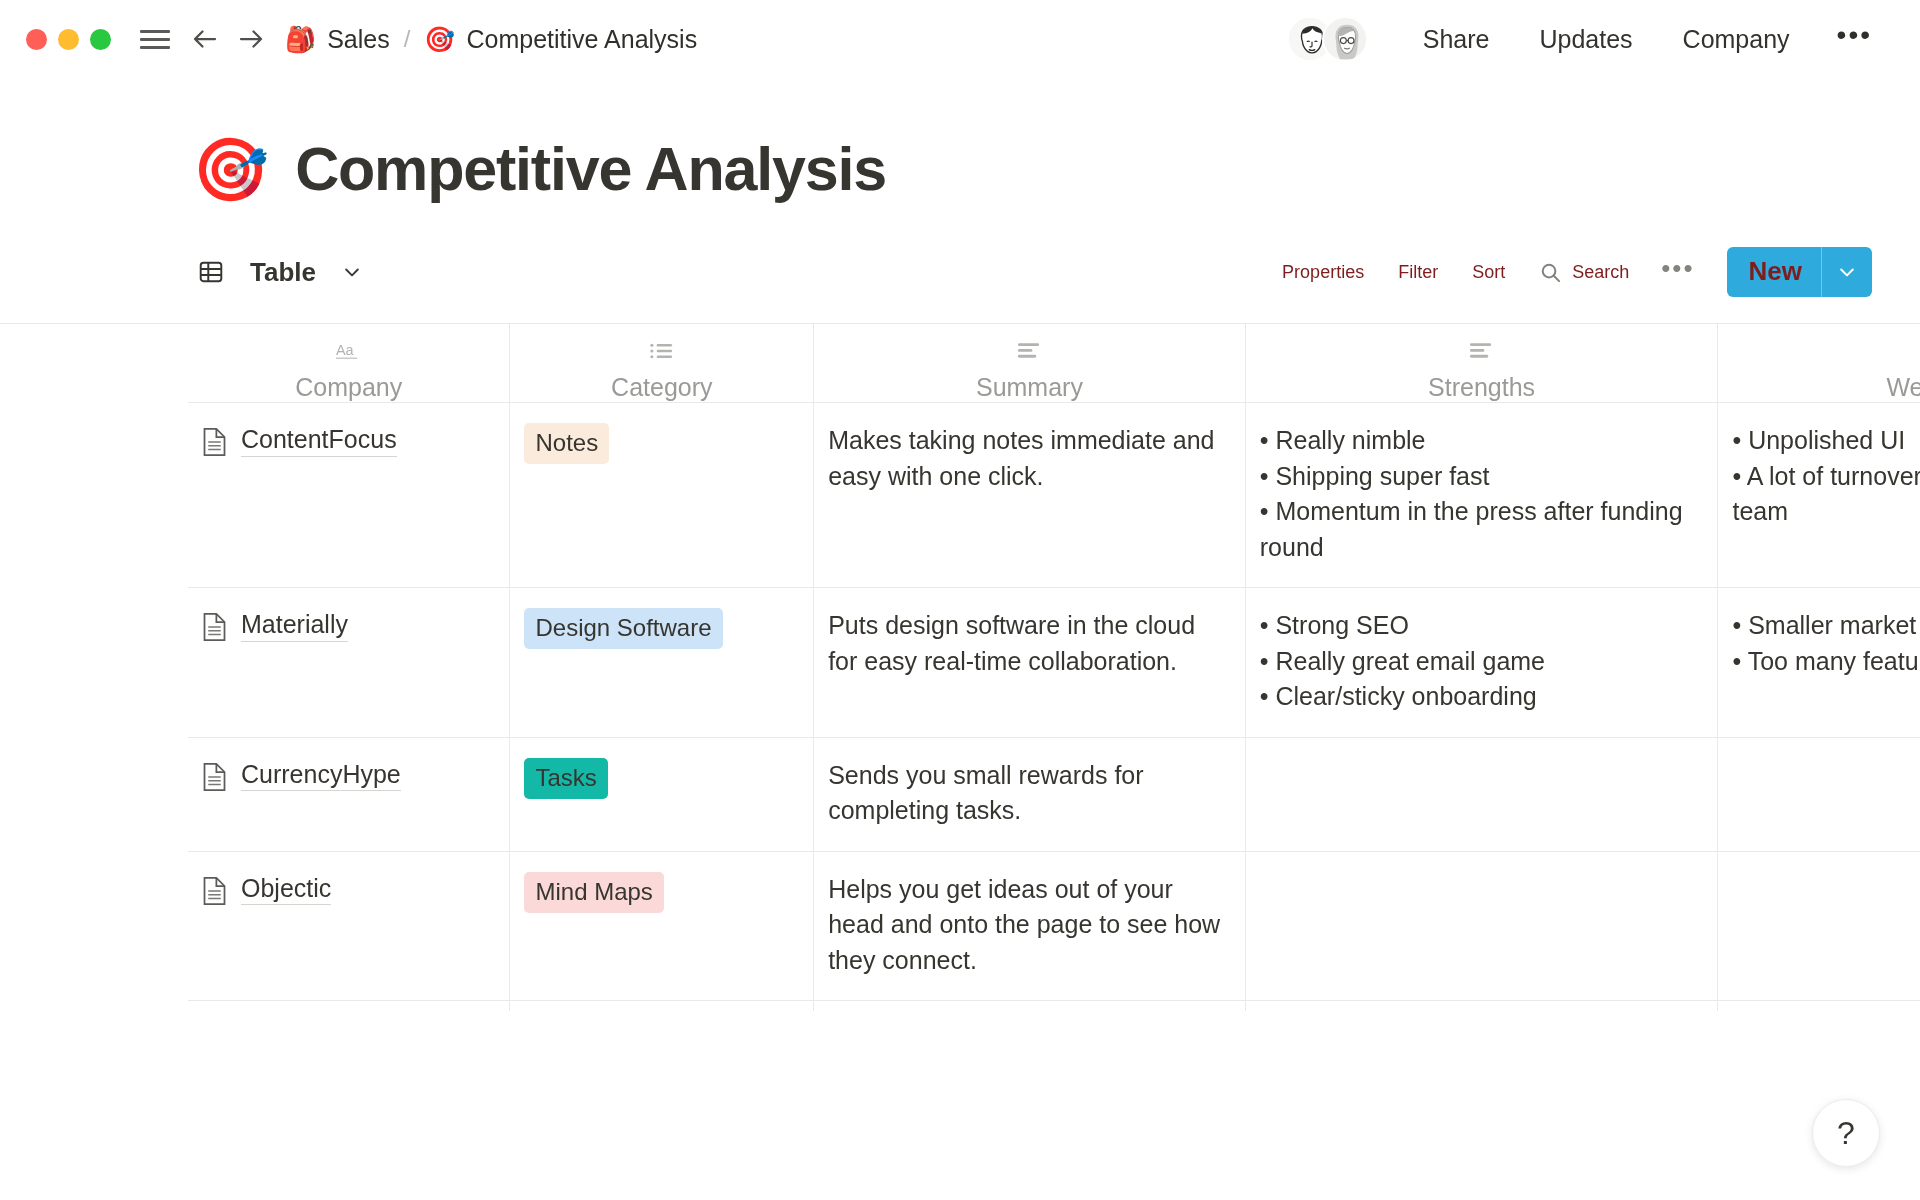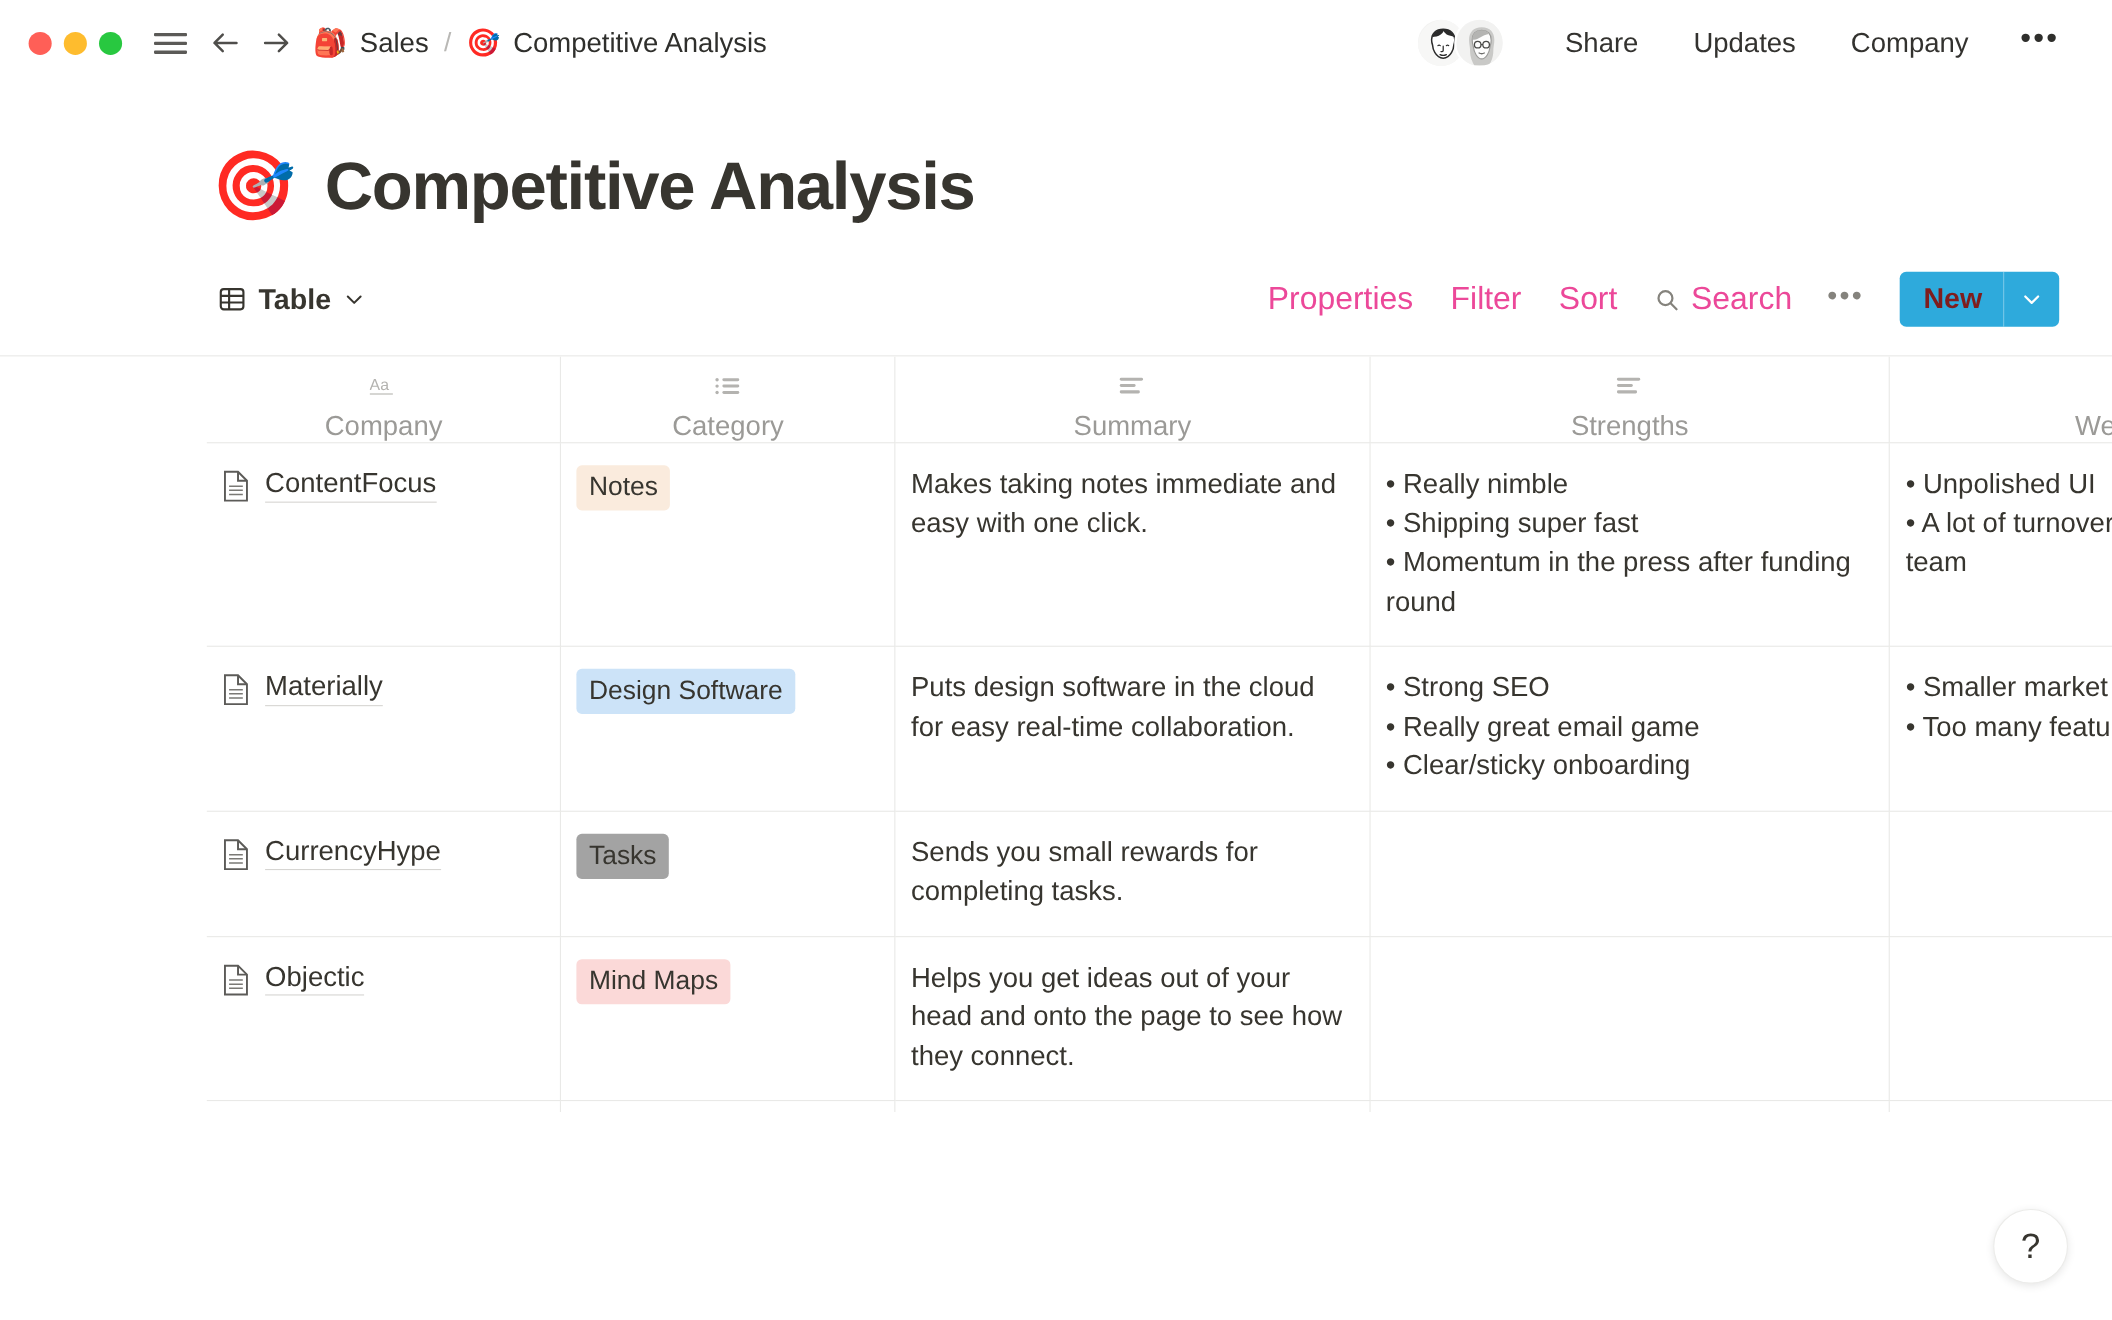--- a/index.html
+++ b/index.html
@@ -140,40 +140,40 @@
 
   
   .view-toolbar {
     display: flex;
     align-items: center;
     padding: 44px 48px 0 188px;
   }
   .view-tab {
     display: flex;
     align-items: center;
-    gap: 11px;
+    gap: 26px;
     font-size: 26px;
     font-weight: 600;
     color: #37352f;
     padding: 6px 10px;
     border-radius: 6px;
     cursor: pointer;
   }
   .table-icon { width: 26px; height: 26px; display: block; }
   .chev { width: 20px; height: 20px; display: block; }
 
   .toolbar-right {
     margin-left: auto;
     display: flex;
     align-items: center;
     gap: 6px;
   }
   .tb-item {
-    font-size: 29px;
-    color: #ec4899;
+    font-size: 18px;
+    color: #7f1d1d;
     padding: 7px 14px;
     border-radius: 6px;
     cursor: pointer;
     white-space: nowrap;
   }
   .tb-search {
     display: flex;
     align-items: center;
     gap: 10px;
   }
@@ -566,21 +566,21 @@
               <div class="company-cell">
                 <svg class="doc-icon" viewBox="0 0 20 24" fill="none">
                   <path d="M2 1.5h9.5L18 8v14.5H2z" stroke="#5c5b58" stroke-width="1.4" fill="#fff"></path>
                   <path d="M11.5 1.5V8H18" stroke="#5c5b58" stroke-width="1.4"></path>
                   <path d="M5 12h10M5 15h10M5 18h10" stroke="#7a7975" stroke-width="1.1"></path>
                 </svg>
                 <span class="company-name">CurrencyHype</span>
               </div>
             </td>
             <td>
-              <span class="tag" style="background:#a3a3a3">Tasks</span>
+              <span class="tag" style="background:#14b8a6">Tasks</span>
             </td>
             <td>Sends you small rewards for completing tasks.</td>
             <td class="bullets"></td>
             <td class="bullets"></td>
           </tr>
 
           <tr>
             <td>
               <div class="company-cell">
                 <svg class="doc-icon" viewBox="0 0 20 24" fill="none">

